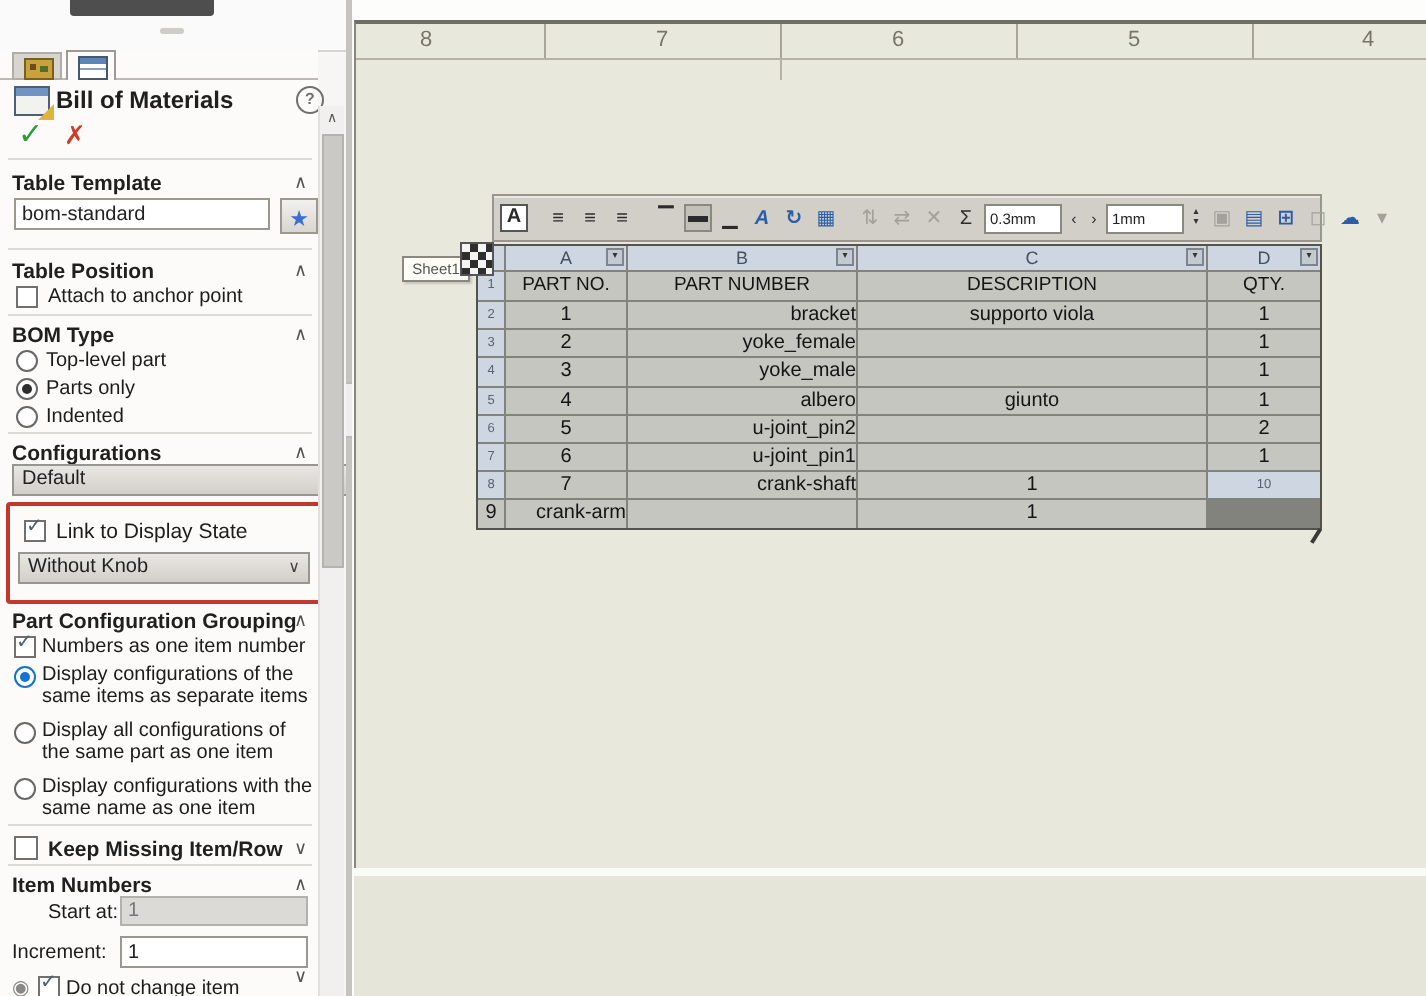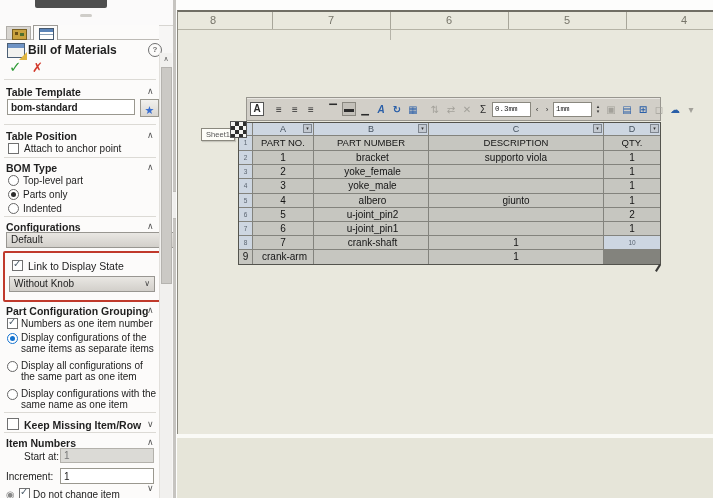--- a/index.html
+++ b/index.html
@@ -72,39 +72,39 @@
   .ttoolbar{position:absolute;left:246px;top:97px;width:415px;height:24px;box-sizing:border-box;background:#d2cfc8;
     border:1px solid #98968f;box-shadow:inset 0 1px 0 #e9e7e2;display:flex;align-items:center;gap:2px;padding:0 3px;}
   .tbi{width:14px;height:15px;text-align:center;font-size:10px;line-height:15px;color:#2b2b2b;flex:0 0 auto;}
   .tbi.boxed{background:#fff;border:1px solid #555;width:12px;height:12px;line-height:12px;font-weight:700;}
   .tbi.pressed{background:#c3c0b9;border:1px solid #8a8880;width:12px;height:12px;line-height:12px;}
   .tbi.blue{color:#2a5fa8;font-weight:700;}
   .tbi.ital{font-style:italic;}
   .tbi.dis{color:#a3a19a;}
   .tbi.sep{width:4px;}
   .tnum{width:33px;height:13px;border:1px solid #8a887f;background:#fff;font-size:7.5px;padding:0 2px;flex:0 0 auto;
-    font-family:Liberation Mono, monospace;color:#222;}
+    font-family:Liberation Sans, sans-serif;color:#222;}
   .tbtn{width:8px;height:13px;font-size:8px;line-height:13px;text-align:center;color:#333;flex:0 0 auto;}
   .spin{display:flex;flex-direction:column;width:8px;flex:0 0 auto;}
   .spin span{font-size:5px;line-height:5px;color:#333;text-align:center;}
 
   
   .sheetlabel{position:absolute;left:201px;top:128px;width:34px;height:13px;background:#fdfdf8;border:1px solid #8a887e;
     box-sizing:border-box;font-size:7.5px;color:#555;text-align:center;line-height:11px;box-shadow:1px 1px 1px rgba(0,0,0,.15);}
   .movehandle{position:absolute;left:230px;top:121px;width:17px;height:17px;box-sizing:border-box;border:1px solid #555;
     background:repeating-conic-gradient(#2e2e2e 0% 25%, #f4f4f2 25% 50%);background-size:8px 8px;}
   .bom{position:absolute;left:238px;top:122px;display:grid;
     grid-template-columns:13px 60px 114px 174px 56px;
     grid-template-rows:12px 14px repeat(8,13.2px);
     gap:1px;background:#83837d;border:1px solid #53534d;}
   .bom .hd{background:#cdd6e1;position:relative;font-size:9px;color:#44515e;text-align:center;line-height:12px;}
   .bom .rn{background:#cdd6e1;font-size:6.5px;color:#5a6470;text-align:center;line-height:13px;}
   .bom .cell{background:#c6c6c0;font-size:10px;color:#141414;text-align:center;line-height:13px;overflow:hidden;white-space:nowrap;}
   .bom .cell.hrow{font-size:9.5px;line-height:14px;}
-  .bom .cell.left{text-align:center;padding-left:3px;}
+  .bom .cell.left{text-align:right;padding-left:3px;}
   .colbtn{position:absolute;right:1px;top:1px;width:9px;height:9px;background:#c3c9d1;border:1px solid #7e858e;
     box-sizing:border-box;font-size:5px;line-height:7px;color:#333;text-align:center;}
   .cursor-mark{position:absolute;left:657px;top:264px;width:2px;height:8px;background:#3a3a38;transform:rotate(32deg);}
 </style>
 </head>
 <body>
 
 <div class="screen">
 
   <div class="pm">
@@ -135,21 +135,21 @@
       <div class="pm-title">Bill of Materials</div>
       <div class="help">?</div>
 
       <div class="okx ok">✓</div>
       <div class="okx cancel">✗</div>
 
       <div class="divider" style="top:54px"></div>
 
       <div class="sec" style="top:61px">Table Template</div>
       <span class="chev" style="top:61px">∧</span>
-      <input class="tinput" style="left: 7px; top: 74px; width: 128px; height: 16px; font-weight: bold;" readonly="" value="bom-standard">
+      <input class="tinput" style="left: 7px; top: 74px; width: 128px; height: 16px;" readonly="" value="bom-standard">
       <div class="starbtn">
         <span>★</span>
       </div>
 
       <div class="divider" style="top:99px"></div>
 
       <div class="sec" style="top:105px">Table Position</div>
       <span class="chev" style="top:105px">∧</span>
       <span class="cb" style="left:8px;top:118px"></span>
       <span class="lbl" style="left:24px;top:119px">Attach to anchor point</span>

